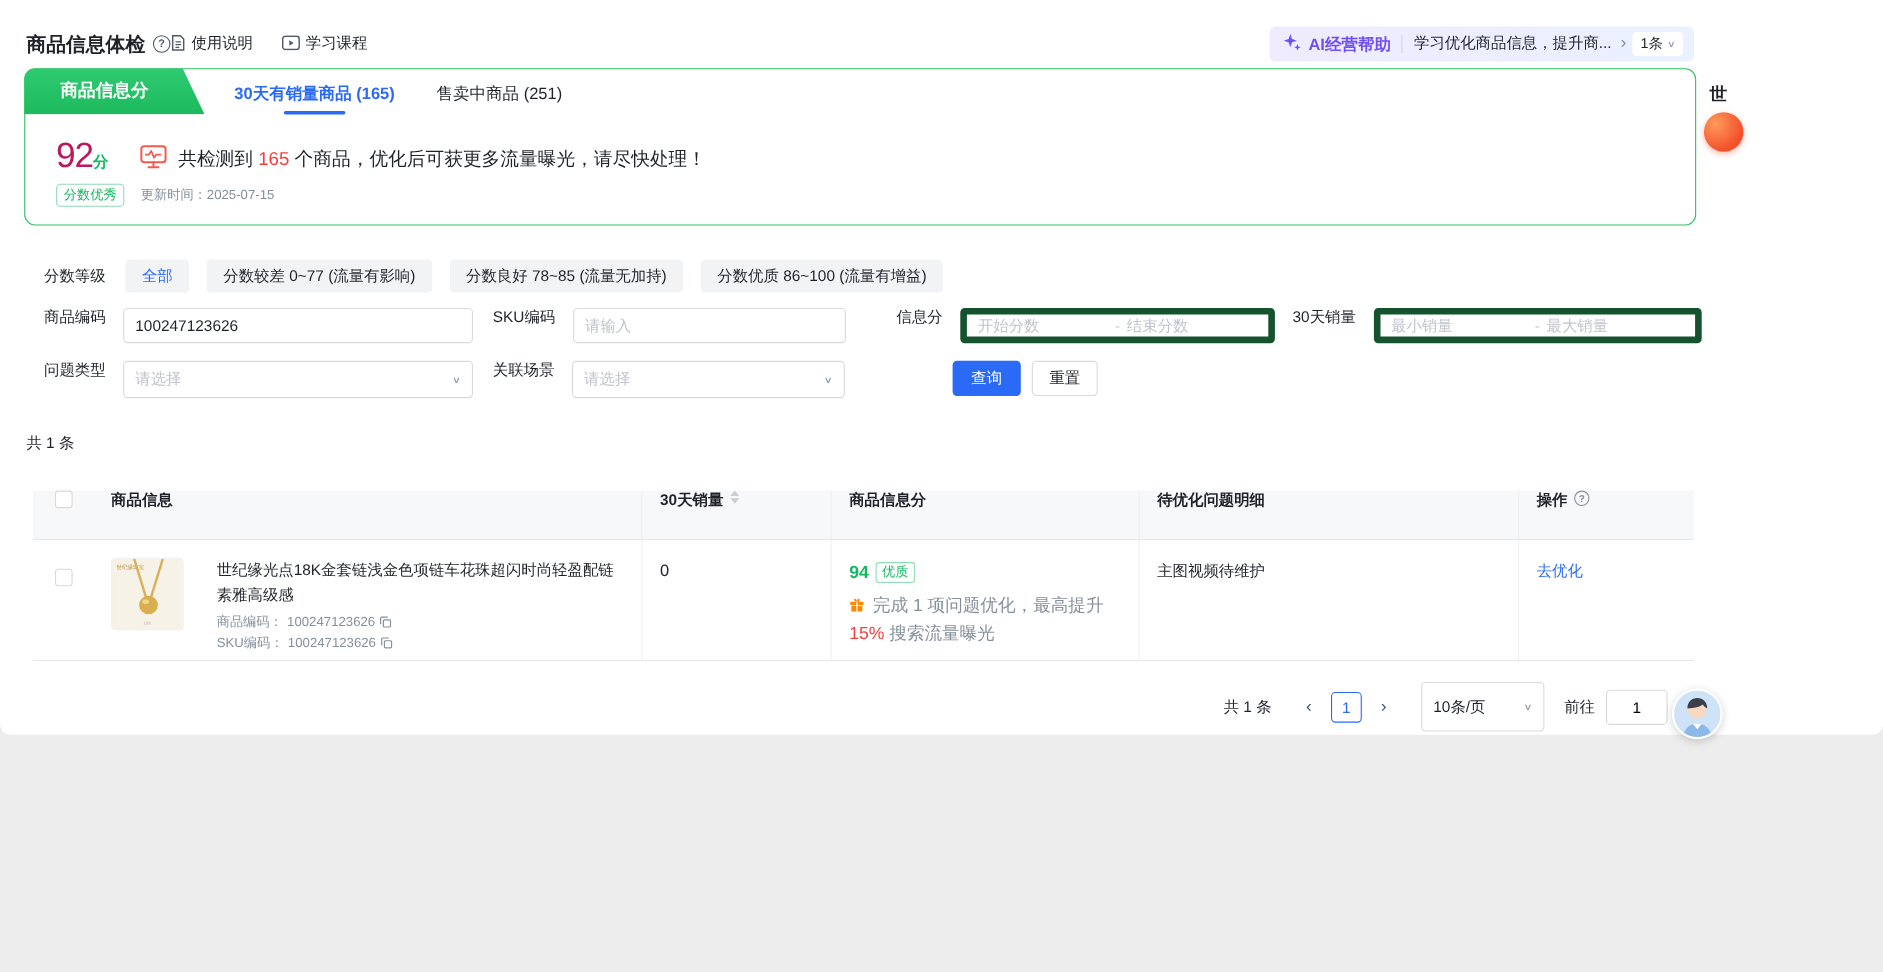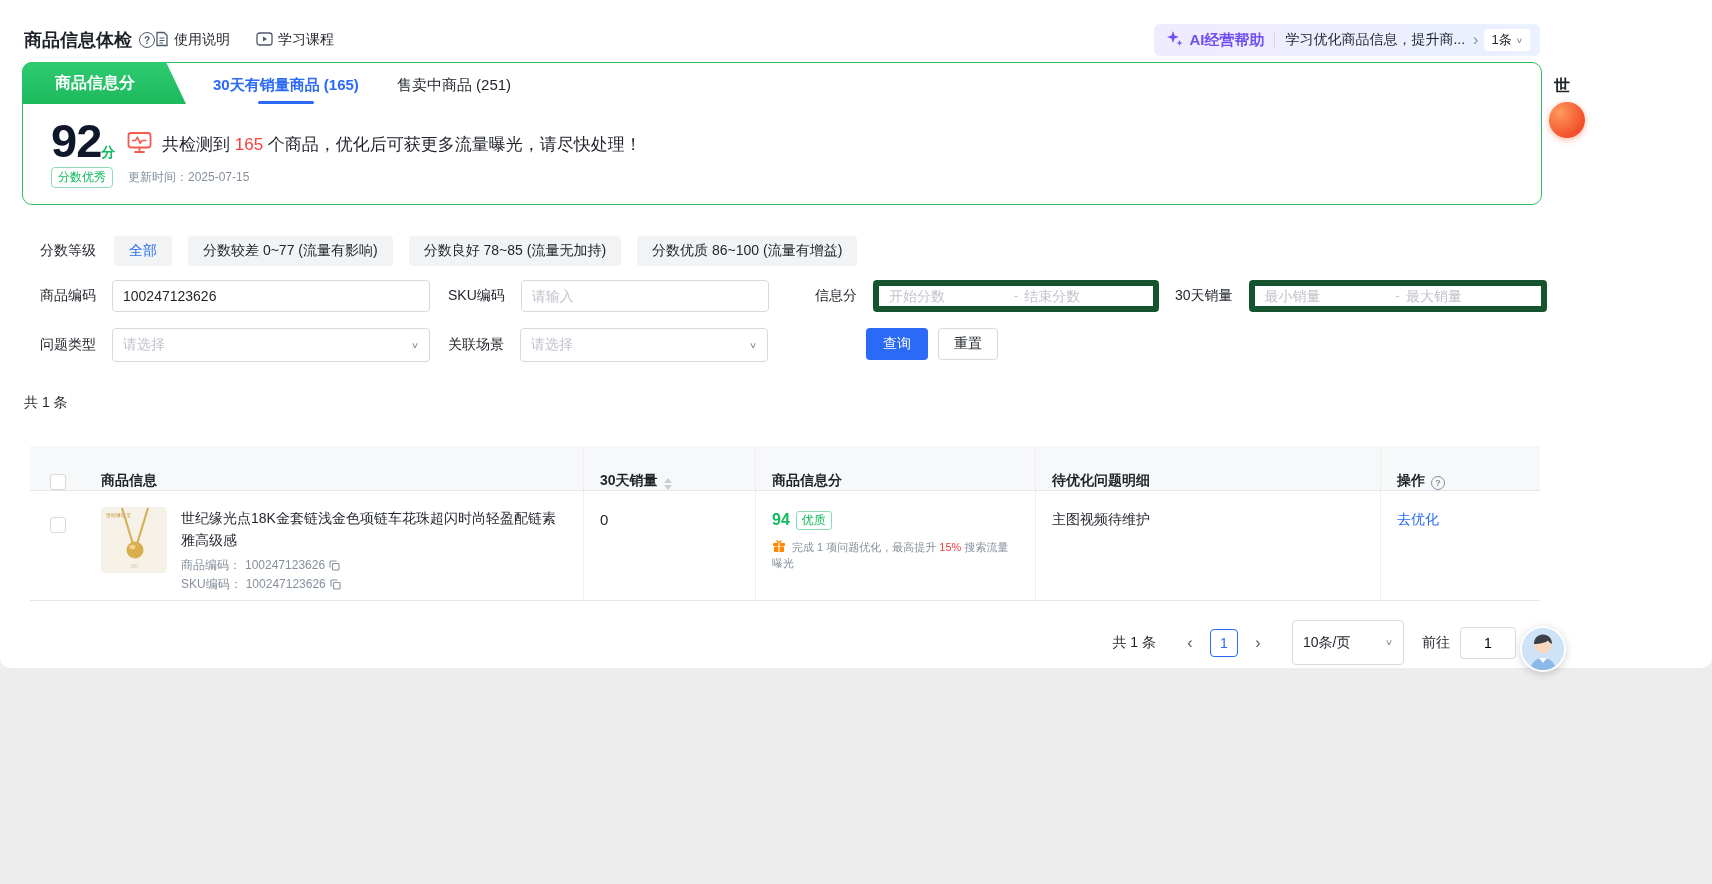--- a/index.html
+++ b/index.html
@@ -41,38 +41,38 @@
     padding-left:33px; border-top-left-radius:10px;
     clip-path:polygon(0 0, calc(100% - 20px) 0, 100% 100%, 0 100%); }
   .card-tabs { position:absolute; left:190px; top:13px; display:flex; gap:38px;justify-content:space-between; }
   .card-tab { font-size:15px; cursor:pointer; text-align:center; }
   .card-tab .tab-label { font-weight:bold; }
   .card-tab.active .tab-label { color:#2a6af6; }
   .card-tab.active .tab-underline { width:56px; height:3px; background:#2a6af6; border-radius:2px; margin:6px auto 0; }
   .card-tab.inactive .tab-label { color:#1f2329; font-weight:normal; }
 
   .score-wrap { position:absolute; left:28px; top:56px; }
-  .score-value { font-size:47px; font-weight:bold; color:#0f172a; line-height:44px; letter-spacing:-1px; }
+  .score-value { font-size:32px; font-weight:normal; color:#be185d; line-height:44px; letter-spacing:-1px; }
   .score-unit { font-size:14px; font-weight:bold; color:#12b95f; }
   .score-level { display:inline-block; margin-top:4px; border:1px solid #8fdcb4; color:#12b95f;
     font-size:12px; border-radius:4px; padding:1px 6px; background:#fff; }
 
   .alert-row { position:absolute; left:104px; top:68px; display:flex; align-items:center; gap:10px; }
   .alert-text { font-size:17px; font-weight:500; color:#1f2329; }
   .alert-count { color:#f53f3f; }
   .update-time { position:absolute; left:105px; top:106px; font-size:12px; color:#86909c; }
 
   
   .filter-label { font-size:14px; color:#1f2329; }
   .level-row { position:absolute; left:40px; top:236px; display:flex; align-items:center; }
   .level-row .filter-label { margin-right:18px; }
   .chip { background:#f2f3f5; border-radius:4px; padding:6px 15px; font-size:14px; color:#1f2329; cursor:pointer; margin-right:16px; }
   .chip.active { color:#2a6af6; font-weight:500; }
 
-  .fgroup { position:absolute; display:flex; align-items:center; }
+  .fgroup { position:absolute; display:flex; }
   .fgroup .filter-label { margin-right:16px; }
   .inp { height:32px; border:1px solid #d9d9d9; border-radius:4px; font-size:14px; color:#1f2329;
     padding:0 10px; outline:none; font-family:inherit; background:#fff; }
   .inp::placeholder { color:#c0c4cc; }
   .range { height:32px; border:6px solid #14532d; border-radius:4px; background:#fff; display:flex; align-items:center; padding:0 10px; }
   .range input { border:none; outline:none; font-size:14px; flex:1; min-width:0; font-family:inherit; color:#1f2329; }
   .range input::placeholder { color:#c0c4cc; }
   .range .sep { color:#c9cdd4; margin:0 6px; }
   .select { height:32px; border:1px solid #d9d9d9; border-radius:4px; background:#fff; display:flex;
     align-items:center; justify-content:space-between; padding:16px 10px; cursor:pointer; }
@@ -83,53 +83,53 @@
   .btn-primary { background:#2a6af6; color:#fff; width:62px; border:none; }
   .btn-plain { background:#fff; color:#1f2329; width:60px; border:1px solid #d9d9d9; }
 
   .result-summary { position:absolute; left:24px; top:394px; font-size:14px; color:#1f2329; }
 
   
   .table { position:absolute; left:30px; top:446px; width:1510px; }
   .trow { display:flex; width:100%; }
   .thead { background:#f7f8fa; height:45px; border-bottom:1px solid #e5e6eb; }
   .tbody-row { height:110px; background:#fff; border-bottom:1px solid #e5e6eb; }
-  .cell { padding:0 16px; display:flex; align-items:flex-end; }
+  .cell { padding:0 16px; display:flex; align-items:flex-start; }
   .tbody-row .cell { align-items:flex-start; padding-top:20px; }
   .col-check { width:55px; justify-content:center; }
   .tbody-row .col-check { padding-top:26px; }
   .col-product { width:498px; }
   .col-sales { width:172px; }
   .col-score { width:280px; }
   .col-problems { width:345px; }
   .col-action { width:160px; }
   .cell.bl { border-left:1px solid #efefef; }
   .th-label { font-size:14px; font-weight:bold; color:#1f2329; }
   .sort-icon { display:inline-flex; flex-direction:column; gap:2px; margin-left:6px; }
   .sort-icon .up { width:0; height:0; border-left:4px solid transparent; border-right:4px solid transparent; border-bottom:5px solid #c9cdd4; }
   .sort-icon .down { width:0; height:0; border-left:4px solid transparent; border-right:4px solid transparent; border-top:5px solid #c9cdd4; }
   .q-circle.sm { width:14px; height:14px; font-size:9px; border-color:#86909c; color:#86909c; margin-left:6px; border-width:1.2px; }
 
   .checkbox { appearance:none; -webkit-appearance:none; width:16px; height:16px; border:1px solid #d9d9d9; border-radius:3px; background:#fff; cursor:pointer; }
 
   .prod-cell { display:flex; padding-top:16px !important; }
   .prod-img { width:66px; height:66px; border-radius:4px; border:1px solid #f0f0f0; overflow:hidden; flex:none; background:#f7f2e8; }
-  .prod-info { margin-left:14px; }
+  .prod-info { margin-left:30px; }
   .prod-title { font-size:14px; color:#1f2329; line-height:22px; max-width:388px; }
   .prod-code { font-size:12px; color:#86909c; line-height:19px; display:flex; align-items:center; gap:4px; }
   .prod-code.first { margin-top:5px; }
   .copy-icon { cursor:pointer; display:inline-flex; }
 
   .sales-val { font-size:15px; color:#1f2329; }
 
   .score-cell-inner { width:246px; }
   .row-score { font-size:16px; font-weight:bold; color:#12b95f; }
   .row-score-badge { display:inline-block; border:1px solid #8fdcb4; color:#12b95f; font-size:12px; font-weight:normal;
     border-radius:3px; padding:0 5px; margin-left:6px; vertical-align:1px; background:#fdfffe; }
-  .row-tip { margin-top:9px; font-size:11px; color:#86909c; line-height:14px; }
+  .row-tip { margin-top:9px; font-size:16px; color:#86909c; line-height:24px; }
   .row-tip .gift { vertical-align:-2px; margin-right:3px; }
   .tip-val { color:#f53f3f; }
 
   .problems-text { font-size:14px; color:#1f2329; }
   .action-link { font-size:14px; color:#2a6af6; cursor:pointer; }
 
   
   .pagination { position:absolute; top:620px; right:172px; display:flex; align-items:center; font-size:14px; color:#1f2329; }
   .pg-total { margin-right:14px; }
   .pg-btn { width:28px; height:28px; display:flex; align-items:center; justify-content:center;

